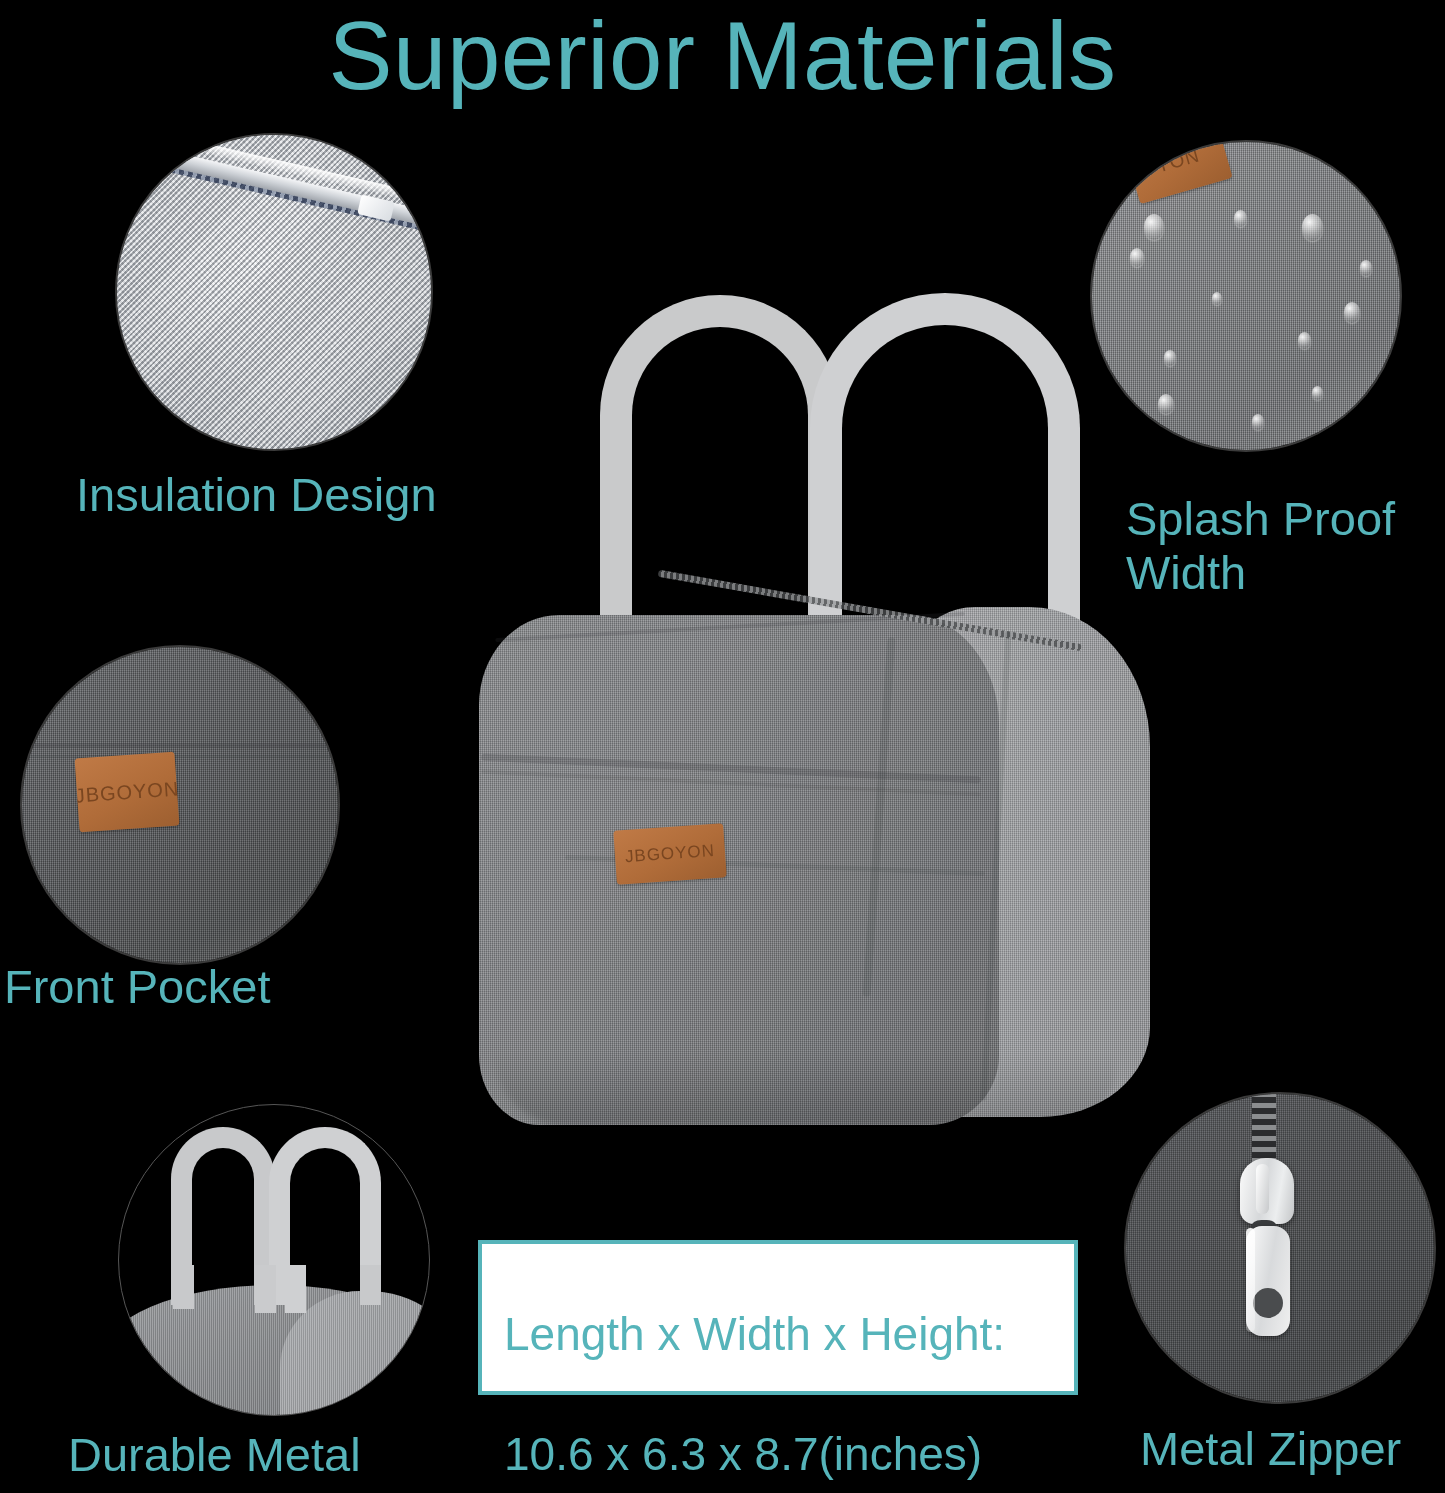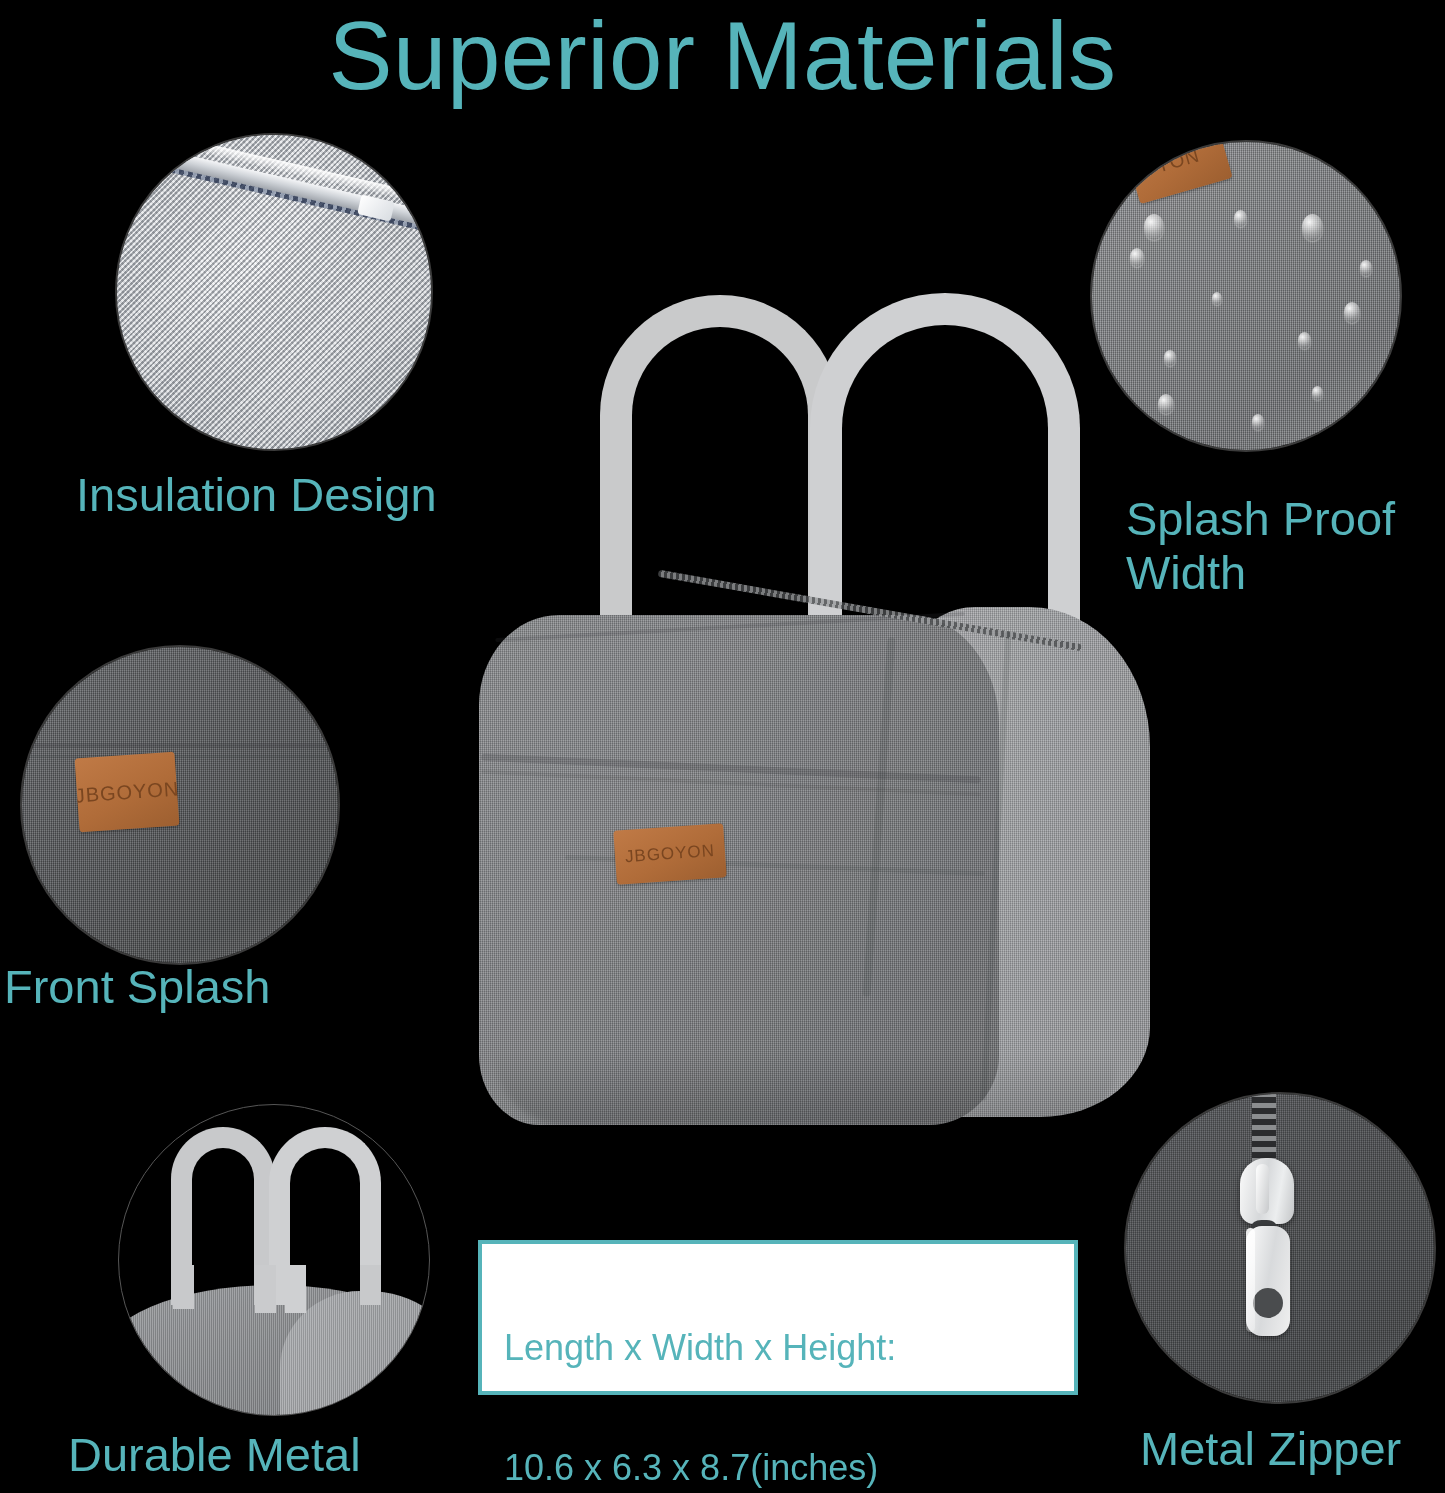--- a/index.html
+++ b/index.html
@@ -125,24 +125,24 @@
     position: absolute;
     background: repeating-linear-gradient(90deg, #4a4c4e 0 3px, #9a9c9e 3px 6px);
     opacity: .8;
   }
 
   
   .dim-box {
     position: absolute;
     border: 4px solid #56b4ba;
     background: #ffffff;
-    padding: 14px 22px 18px 22px;
+    padding: 0 22px 18px 22px;
     box-sizing: border-box;
     color: #56b4ba;
-    font-size: 36px;
+    font-size: 46px;
     line-height: 60px;
     white-space: pre-line;
   }
 
   
   .zip-teeth {
     position: absolute;
     background:
       repeating-linear-gradient(0deg, #2b2c2e 0 6px, #8b8d8f 6px 11px);
     border-radius: 3px;
@@ -218,21 +218,21 @@
 
   <div class="callout">
     <div class="circle" style="left:20px; top:645px; width:320px; height:320px;">
       <div class="fab-dark"></div>
       <div class="seam" style="left:0; top:96px; width:100%; height:5px; opacity:.55;"></div>
       <div class="seam" style="left:0; top:108px; width:100%; height:3px; opacity:.35;"></div>
       <div class="leather" style="left:55px; top:108px; width:100px; height:74px; transform:rotate(-4deg); font-size:20px;">
         <span>JBGOYON</span>
       </div>
     </div>
-    <div class="c-label" style="left:4px; top:960px; width:330px;">Front Splash</div>
+    <div class="c-label" style="left:4px; top:960px; width:330px;">Front Pocket</div>
   </div>
 
   <div class="callout">
     <div class="circle thin" style="left:118px; top:1104px; width:312px; height:312px; border-color:#565656;">
 
         <div style="position:absolute; left:-6%; top:58%; width:112%; height:52%;
                     border-radius:50% 50% 12% 12% / 46% 46% 10% 10%;
                     background:
                       repeating-linear-gradient(90deg, rgba(255,255,255,.14) 0 1px, rgba(0,0,0,.12) 1px 2px),
                       linear-gradient(160deg,#9a9c9f 0%,#8a8c8f 45%,#7b7d80 100%);"></div>

